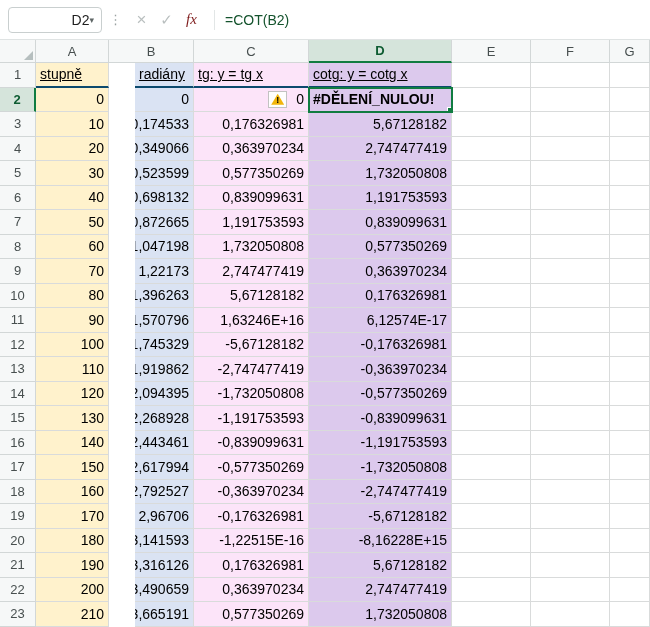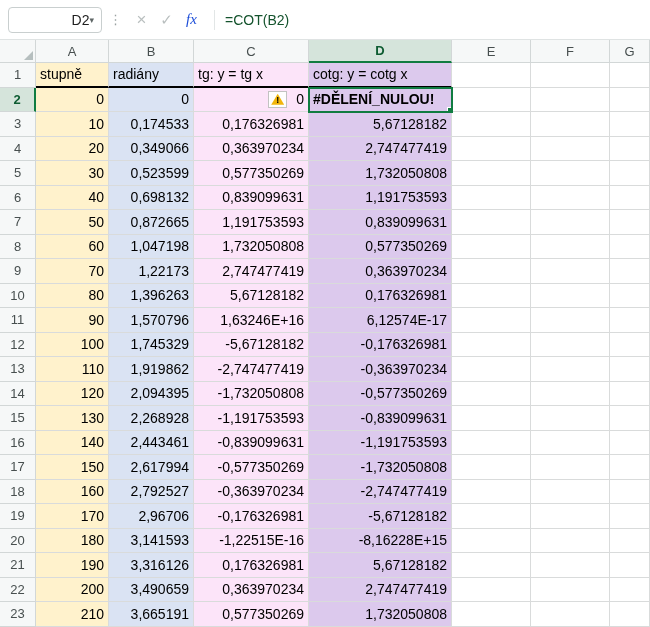--- a/index.html
+++ b/index.html
@@ -11,21 +11,21 @@
                  border-bottom:1px solid #dfe3e3; padding-left:8px; }
   .name-box { width:94px; height:26px; border:1px solid #c9cfcf; border-radius:4px;
               display:flex; align-items:center; padding:0 7px; font-size:14px; color:#1f1f1f;
               background:#fff; }
   .name-box .nb-label { flex:1;text-align:right; }
   .nb-chev { font-size:9px; color:#5f6666; }
   .fb-dots { color:#9aa2a2; font-size:13px; margin:0 7px; user-select:none; }
   .fb-icon { width:25px; text-align:center; user-select:none; }
   .icon-cancel { color:#b9bfbf; font-size:17px; }
   .icon-enter  { color:#b9bfbf; font-size:15px; }
-  .icon-fx { color:#1d4ed8; font-size:15px; font-style:italic;
+  .icon-fx { color:#7f1d1d; font-size:15px; font-style:italic;
              font-family:"Liberation Serif", serif; }
   .fb-divider { width:1px; height:20px; background:#e2e6e6; margin:0 10px; }
   .formula-text { font-size:14px; color:#14532d; }
 
   
   .sheet { position:relative; display:grid; width:650px;
            grid-template-columns:36px 73px 85px 115px 143px 79px 79px 40px;
            grid-template-rows:23px repeat(23, 24.5px);
            background:#fff; overflow:hidden; }
 
@@ -39,24 +39,24 @@
           color:#0e5c32; font-weight:bold; }
   .rsel { background:#d5e4db; border-right:2px solid var(--selection-green,#107c41);
           color:#0e5c32; font-weight:bold; }
 
   .cell { background:#fff; font-size:14px; color:#000;
           display:flex; align-items:center; justify-content:flex-end;
           padding-right:4px; white-space:nowrap; overflow:hidden;
           border-right:1px solid #d9dbdb; border-bottom:1px solid #d9dbdb; }
   .cell.left { justify-content:flex-start; padding-left:4px; padding-right:0; }
   .colA { background:var(--col-a-fill,#fff2cc); }
-  .colB { background:var(--col-b-fill,#dae3f3); }
+  .colB { background:var(--col-b-fill,#dae3f3);margin-left:26px; }
   .colC { background:var(--col-c-fill,#fce4f9); }
   .colD { background:var(--col-d-fill,#dcc9ed);text-align:center; }
-  .thick { border-bottom:2px solid #000000; }
+  .thick { border-bottom:2px solid #0c4a6e;text-decoration:underline; }
 
   .selected-cell { outline:2px solid var(--selection-green,#107c41); outline-offset:-1px;
                    position:relative; z-index:3;font-weight:bold; }
   .fill-handle { position:absolute; right:-3px; bottom:-3px; width:7px; height:7px;
                  background:var(--selection-green,#107c41); border:1px solid #fff; z-index:4; }
 
   .warn-box { width:19px; height:17px; border:1px solid #c2c2c2; background:#fefefe;
               display:inline-flex; align-items:center; justify-content:center;
               margin-right:9px; flex:0 0 auto; }
   .warn-tri { width:13px; height:11px; background:var(--warning-yellow,#f2b50c);

